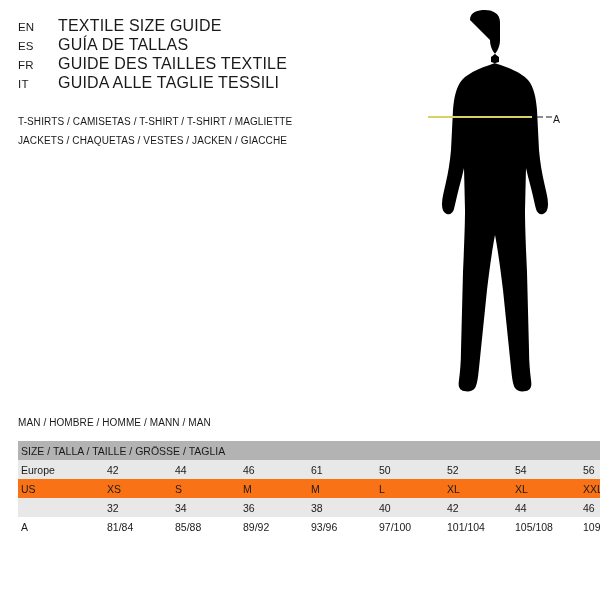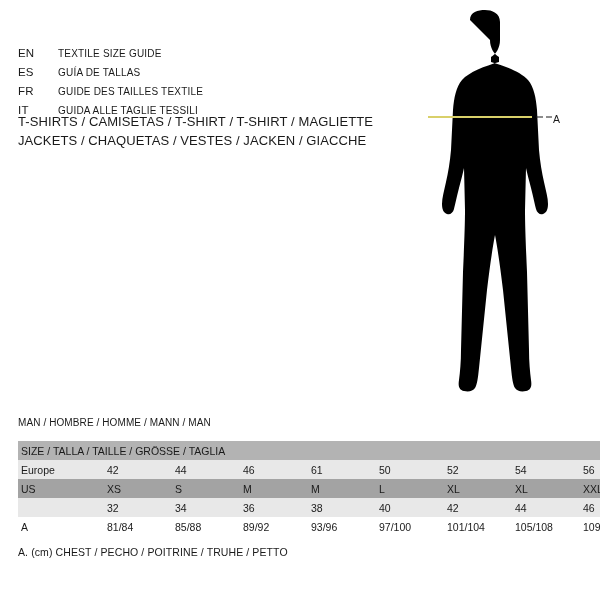--- a/index.html
+++ b/index.html
@@ -35,34 +35,33 @@
     height: 19px;
     font-size: 11.5px;
     letter-spacing: 0.2px;
   }
   .lang-code {
     width: 40px;
     flex: 0 0 40px;
     font-size: 11.5px;
   }
   .lang-text {
-    font-size: 10px;
-    white-space: nowrap;
-    margin-top: 31px;
+    font-size: 16px;
+    white-space: nowrap;
   }
 
   
   .cat-block {
     position: absolute;
     left: 18px;
     top: 112px;
     width: 360px;
   }
   .cat-line {
-    font-size: 13px;
+    font-size: 10px;
     line-height: 19px;
     white-space: nowrap;
     letter-spacing: 0.1px;
   }
 
   
   .figure-wrap {
     position: absolute;
     left: 400px;
     top: 10px;
@@ -110,21 +109,21 @@
   }
   tr.row-head td {
     background: #b3b3b3;
     color: #1a1a1a;
     font-size: 10.5px;
   }
   tr.row-light td {
     background: #e8e8e8;
   }
   tr.row-dark td {
-    background: #a3a3a3;
+    background: #f97316;
   }
   tr.row-white td {
     background: #ffffff;
   }
   .col-label { width: 86px; }
   .col-v { width: 68px; }
 
   .footnote {
     position: absolute;
     left: 18px;
@@ -286,15 +285,14 @@
           <td>93/96</td>
           <td>97/100</td>
           <td>101/104</td>
           <td>105/108</td>
           <td>109/112</td>
         </tr>
       </tbody>
     </table>
   </div>
 
-  <div class="footnote">A. (cm) CHEST / PECHO / POITRINE / TRUHE / PETTO</div>
 
 </div>
 
 </body></html>

